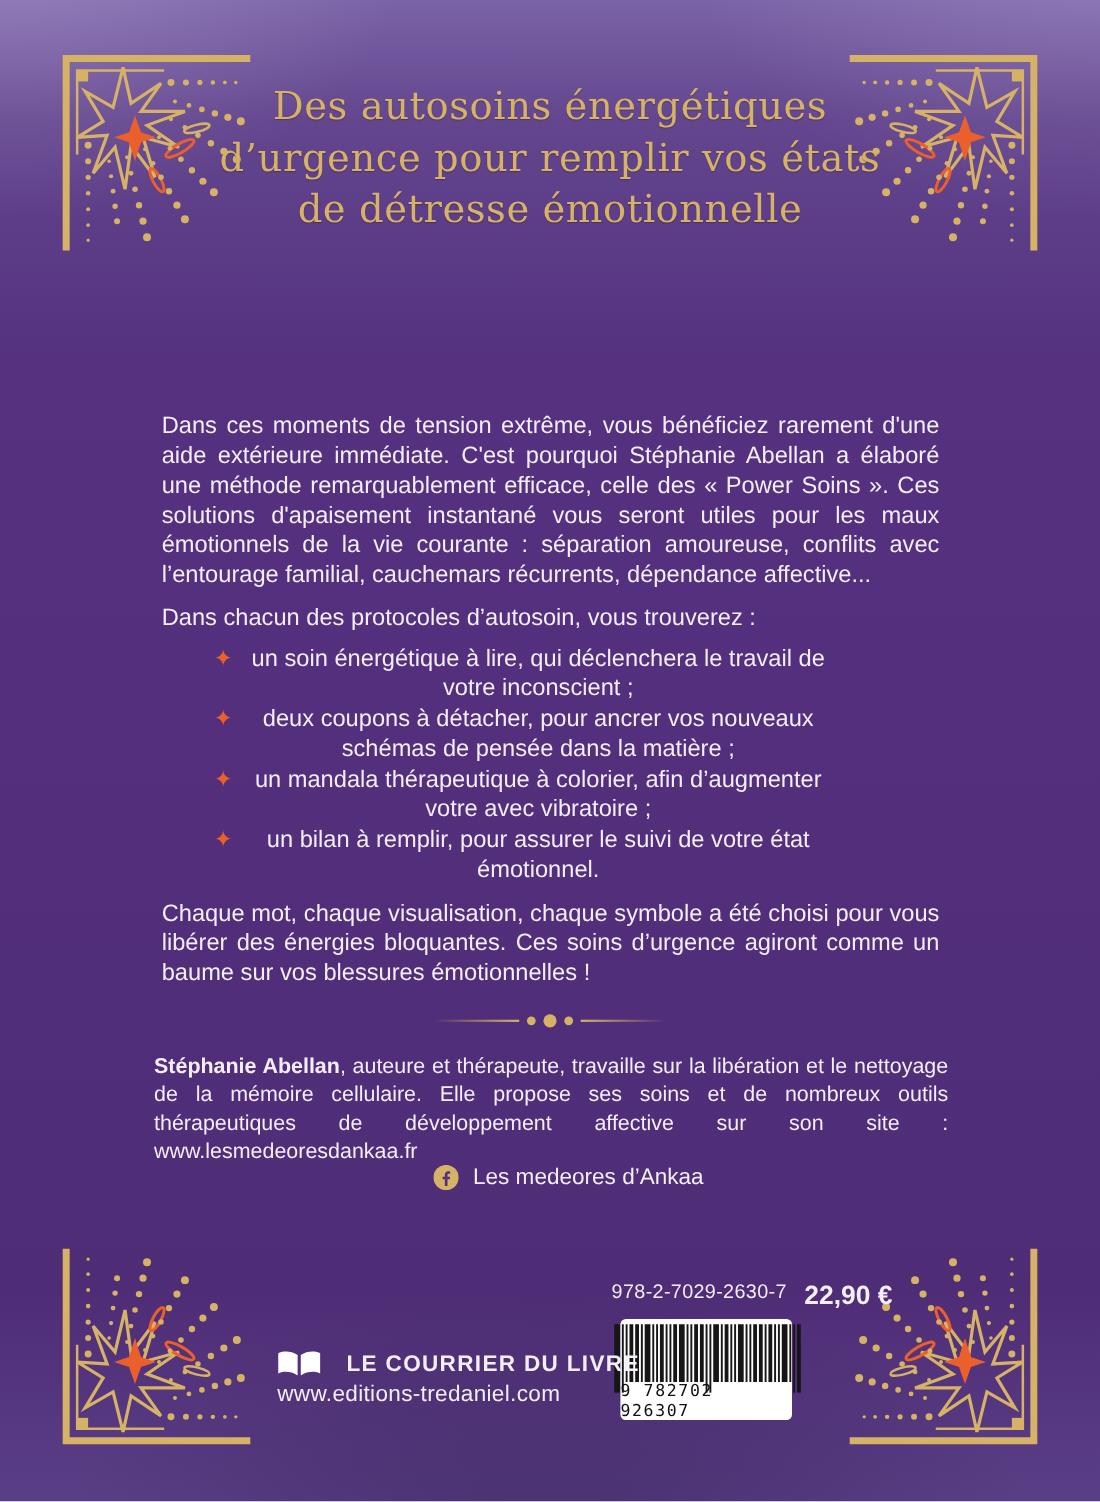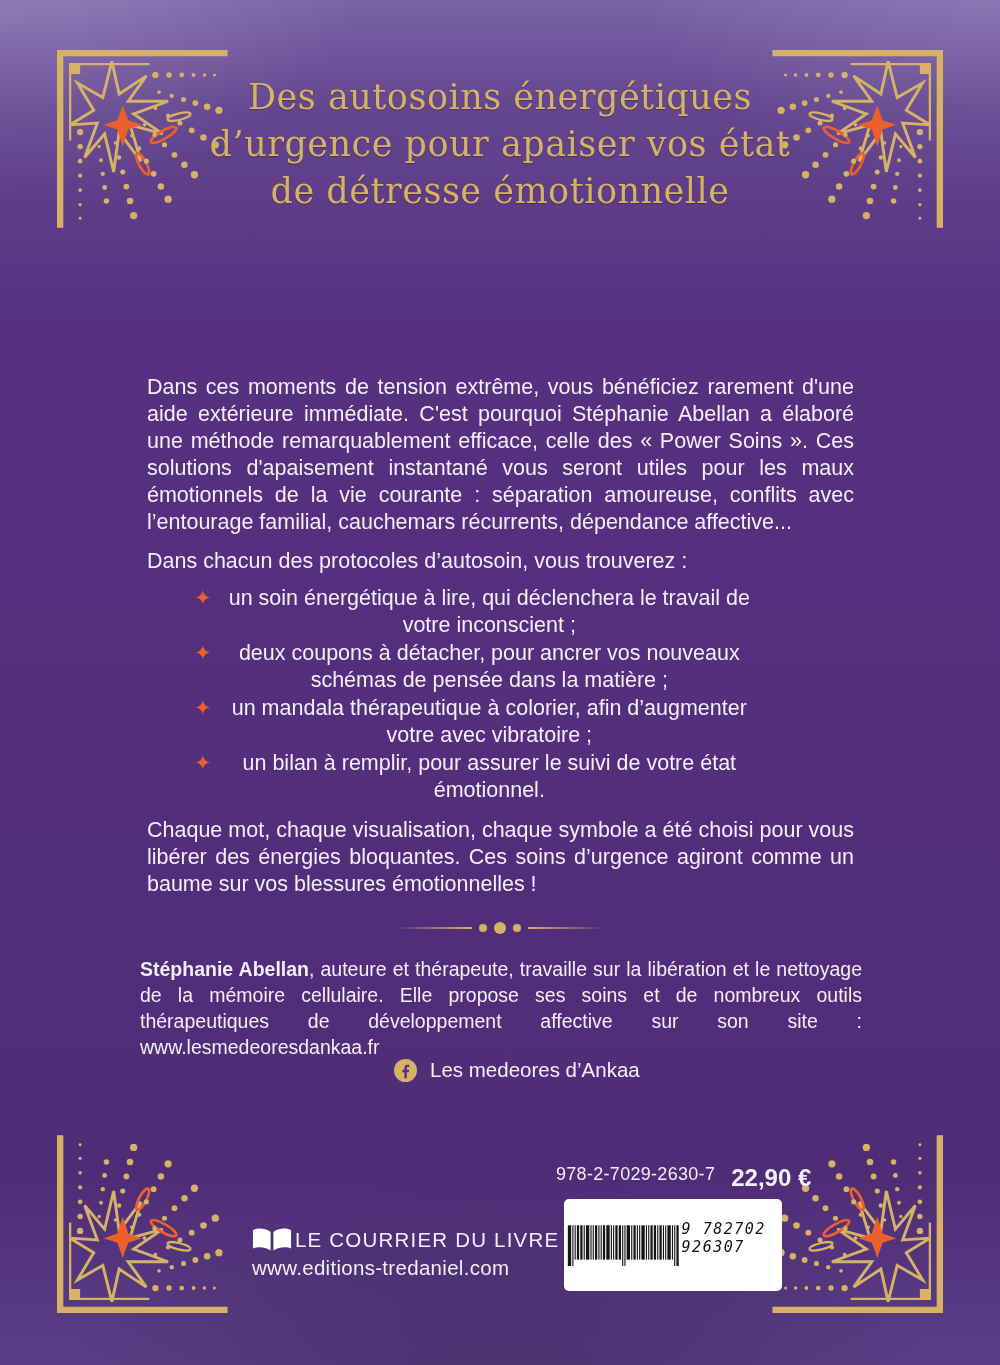--- a/index.html
+++ b/index.html
@@ -56,31 +56,31 @@
   
   .social{top:1058px;left:394px;display:flex;flex-direction:column;gap:11px;}
   .social-row{display:flex;align-items:center;gap:13px;}
   .social-row .badge{width:23px;height:23px;flex:0 0 auto;}
   .social-row .stxt{font-size:20.5px;}
   
   .isbn-row{top:1164px;left:556px;display:flex;align-items:flex-start;gap:16px;}
   .isbn{font-size:18px;letter-spacing:.3px;}
   .price{font-size:24px;font-weight:bold;}
   .barcode-box{
-    top:1199px;left:564px;width:218px;height:92px;
+    top:1199px;left:564px;width:156px;height:92px;
     background:#fff;border-radius:5px;
-    display:flex;flex-direction:row;align-items:center;font-style:italic;
+    display:flex;flex-direction:column;align-items:center;
   }
   .barcode-digits{
     font-family:"DejaVu Sans Mono",monospace;
     color:#111;font-size:15px;letter-spacing:1.5px;
     margin-top:-14px;background:transparent;
   }
   .publisher{top:1226px;left:252px;display:flex;flex-direction:column;gap:3px;}
-  .pub-row{display:flex;align-items:center;gap:3px;}
+  .pub-row{display:flex;align-items:center;gap:23px;font-weight:bold;}
   .book-icon{width:40px;height:27px;flex:0 0 auto;}
   .pub-name{font-size:20.5px;letter-spacing:1.2px;}
   .pub-site{font-size:20.5px;letter-spacing:.3px;}
   
   .corner{position:absolute;width:186px;height:186px;color:var(--gold);}
   .corner.tl{left:47px;top:45px;}
   .corner.tr{right:47px;top:45px;transform:scaleX(-1);}
   .corner.bl{left:47px;bottom:47px;transform:scaleY(-1);}
   .corner.br{right:47px;bottom:47px;transform:scale(-1,-1);}
 </style>
@@ -168,21 +168,21 @@
     </svg>
   <svg class="corner bl" viewBox="0 0 190 205">
       <use href="#corner-ornament"></use>
     </svg>
   <svg class="corner br" viewBox="0 0 190 205">
       <use href="#corner-ornament"></use>
     </svg>
 
   <div class="abs title">
     <div>Des autosoins énergétiques</div>
-    <div>d’urgence pour apaiser vos état</div>
+    <div>d’urgence pour remplir vos états</div>
     <div>de détresse émotionnelle</div>
   </div>
 
   <p class="abs col para" style="top:374px">Dans ces moments de tension extrême, vous bénéficiez rarement d'une aide extérieure immédiate. C'est pourquoi Stéphanie Abellan a élaboré une méthode remarquablement efficace, celle des « Power Soins ». Ces solutions d'apaisement instantané vous seront utiles pour les maux émotionnels de la vie courante : séparation amoureuse, conflits avec l’entourage familial, cauchemars récurrents, dépendance affective...</p>
   <p class="abs col list-intro" style="top:548px">Dans chacun des protocoles d’autosoin, vous trouverez :</p>
 
   <div class="abs bullets">
     <div class="bullet">
       <span class="star">✦</span>
       <span class="btxt">un soin énergétique à lire, qui déclenchera le travail de votre inconscient ;</span>

